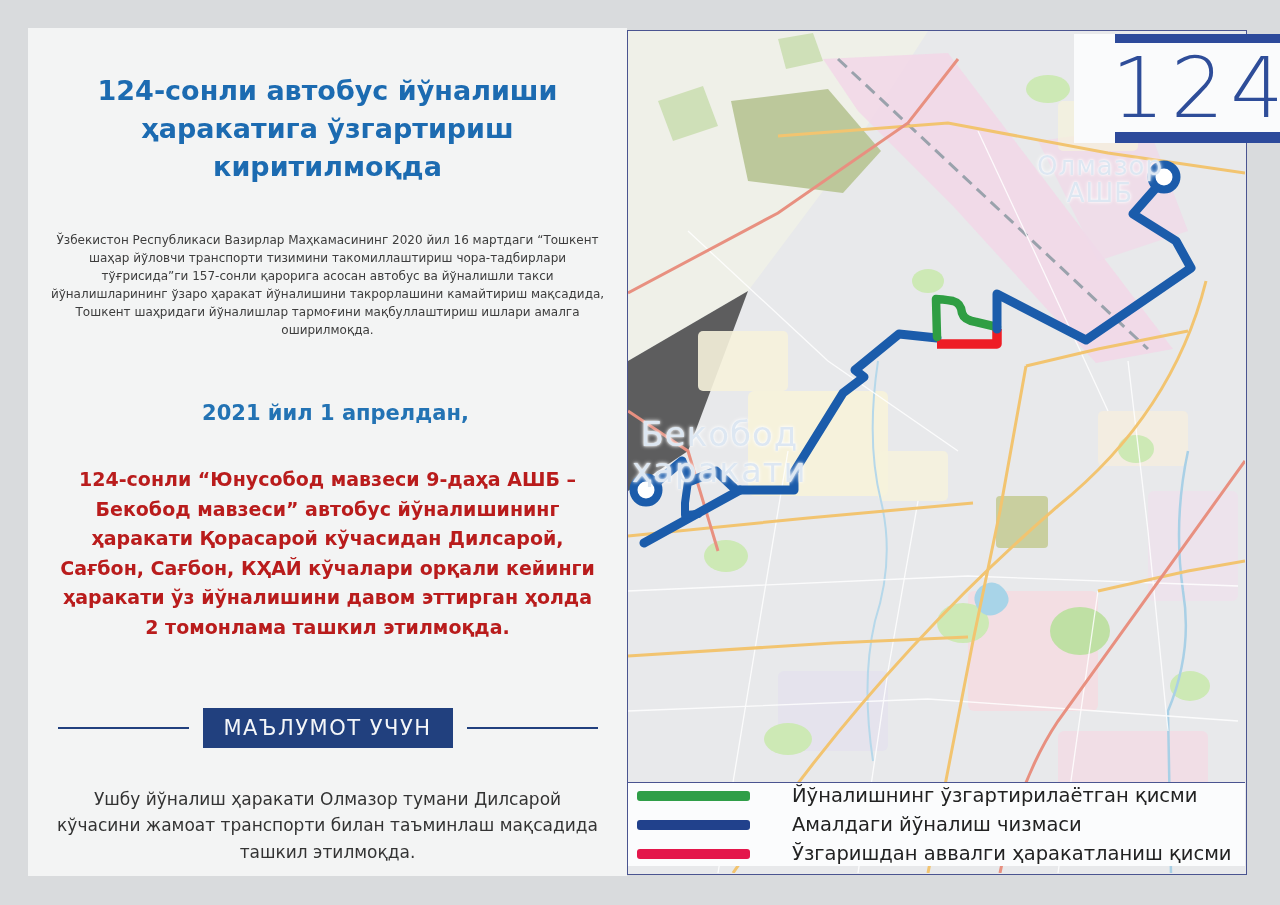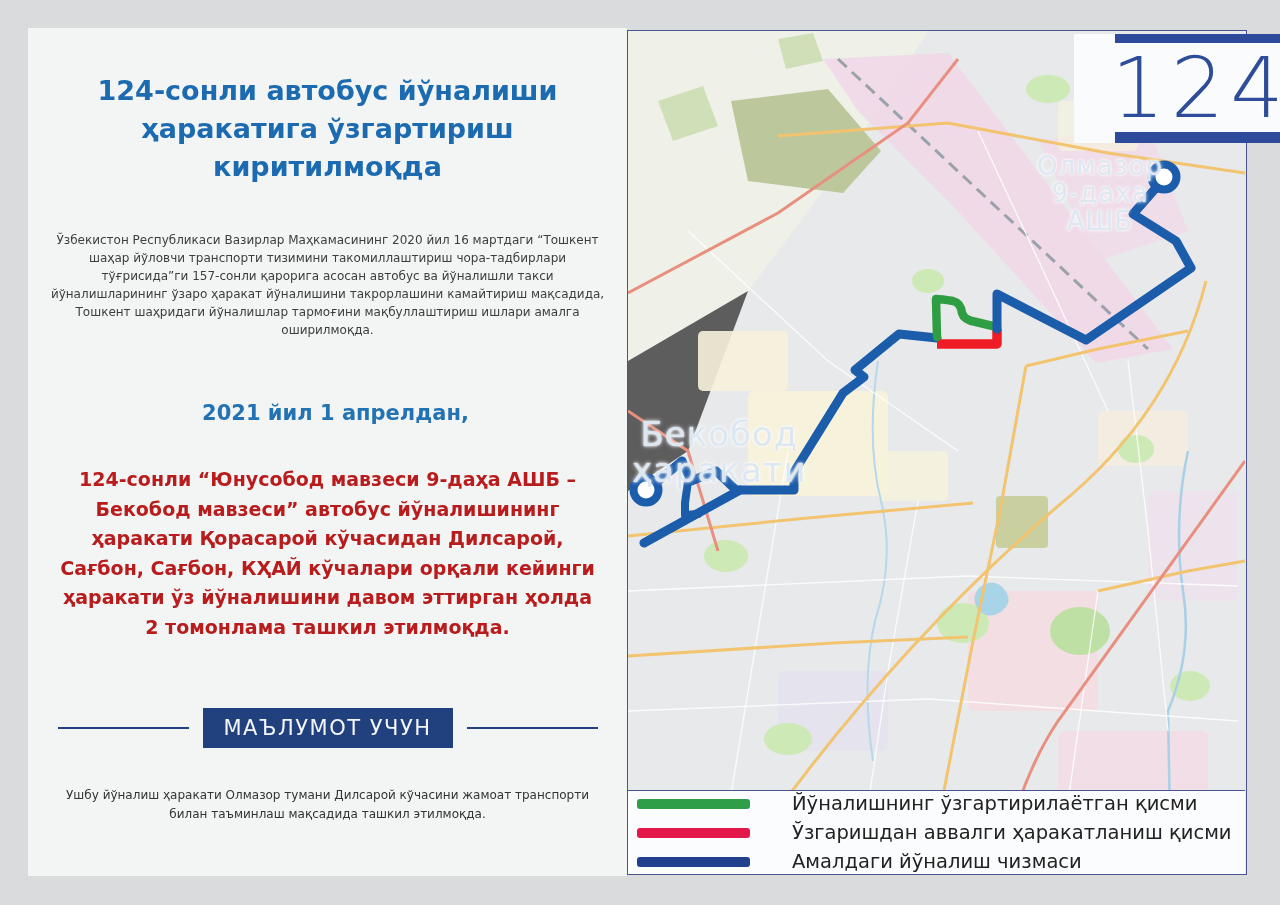--- a/index.html
+++ b/index.html
@@ -35,21 +35,21 @@
     display:flex;align-items:center;gap:14px;
   }
   .info-line{flex:1;height:2px;background:#21407e;}
   .info-badge{
     background:#21407e;color:#f4f6f9;
     font-size:21px;letter-spacing:1.5px;
     padding:8px 21px;white-space:nowrap;
   }
   .para3{
     margin-top:22px;max-width:545px;
-    color:#333;font-size:12px;line-height:1.55;
+    color:#333;font-size:17px;line-height:1.55;
   }
 
   
   .map-panel{
     position:absolute;left:627px;top:30px;width:620px;height:845px;
     background:#e8e9eb;border:1.5px solid #4a5490;box-sizing:border-box;
   }
   .map-svg{position:absolute;left:0;top:0;width:617px;height:842px;}
   .map-label{
     position:absolute;color:#dde7f2;font-size:26px;line-height:1.05;
@@ -64,21 +64,21 @@
     background:#fafbfc;display:flex;flex-direction:column;padding-left:41px;
   }
   .rn-bar-top{height:9px;background:#2d4a9b;}
   .rn-bar-bottom{height:11px;background:#2d4a9b;}
   .rn-number{
     flex:1;display:flex;align-items:center;justify-content:center;
     color:#2e4d99;font-size:84px;font-weight:200;letter-spacing:6px;
     line-height:1;
   }
   .legend{
-    position:absolute;left:0;bottom:0;width:617px;height:84px;
+    position:absolute;left:0;bottom:8px;width:617px;height:84px;
     background:#fbfcfd;border-top:1px solid #4a5490;
     display:flex;flex-direction:column;justify-content:center;gap:6px;
     box-sizing:border-box;padding:6px 0;
   }
   .legend-row{display:flex;align-items:center;}
   .legend-swatch{
     width:113px;height:10px;border-radius:3px;margin-left:9px;flex:none;
   }
   .legend-label{
     margin-left:42px;color:#222;font-size:19.5px;white-space:nowrap;
@@ -182,41 +182,40 @@
     <path d="M309,306 L308,268 Q313,268 325,270 Q333,272 334,282 Q336,289 348,291 L369,296" stroke="#2f9e43" stroke-width="8.5" fill="none" stroke-linecap="round" stroke-linejoin="round"></path>
 
     <path d="M369,298 L369,263 L458,309 L563,237 L548,210 L505,183 L534,150" stroke="#1b5cab" stroke-width="9" fill="none" stroke-linecap="round" stroke-linejoin="round"></path>
 
     <circle cx="18" cy="459" r="12.5" fill="#ffffff" stroke="#1b5cab" stroke-width="8"></circle>
     <circle cx="536" cy="146" r="12.5" fill="#ffffff" stroke="#1b5cab" stroke-width="8"></circle>
   </svg>
 
   <div class="map-label label-north">
     <div>Олмазор</div>
-    <div>9-даха</div>
     <div>АШБ</div>
   </div>
   <div class="map-label label-south">
     <div>Бекобод</div>
     <div>ҳаракати</div>
   </div>
 
   <div class="route-number-card">
     <div class="rn-bar-top"></div>
     <div class="rn-number">124</div>
     <div class="rn-bar-bottom"></div>
   </div>
 
   <div class="legend">
     <div class="legend-row">
       <div class="legend-swatch" style="background: rgb(47, 158, 72);"></div>
       <div class="legend-label">Йўналишнинг ўзгартирилаётган қисми</div>
     </div>
     <div class="legend-row">
+      <div class="legend-swatch" style="background: rgb(33, 65, 140);"></div>
+      <div class="legend-label">Амалдаги йўналиш чизмаси</div>
+    </div>
+    <div class="legend-row">
       <div class="legend-swatch" style="background: rgb(228, 23, 75);"></div>
       <div class="legend-label">Ўзгаришдан аввалги ҳаракатланиш қисми</div>
     </div>
-    <div class="legend-row">
-      <div class="legend-swatch" style="background: rgb(33, 65, 140);"></div>
-      <div class="legend-label">Амалдаги йўналиш чизмаси</div>
-    </div>
   </div>
 </div>
 
 </body></html>

